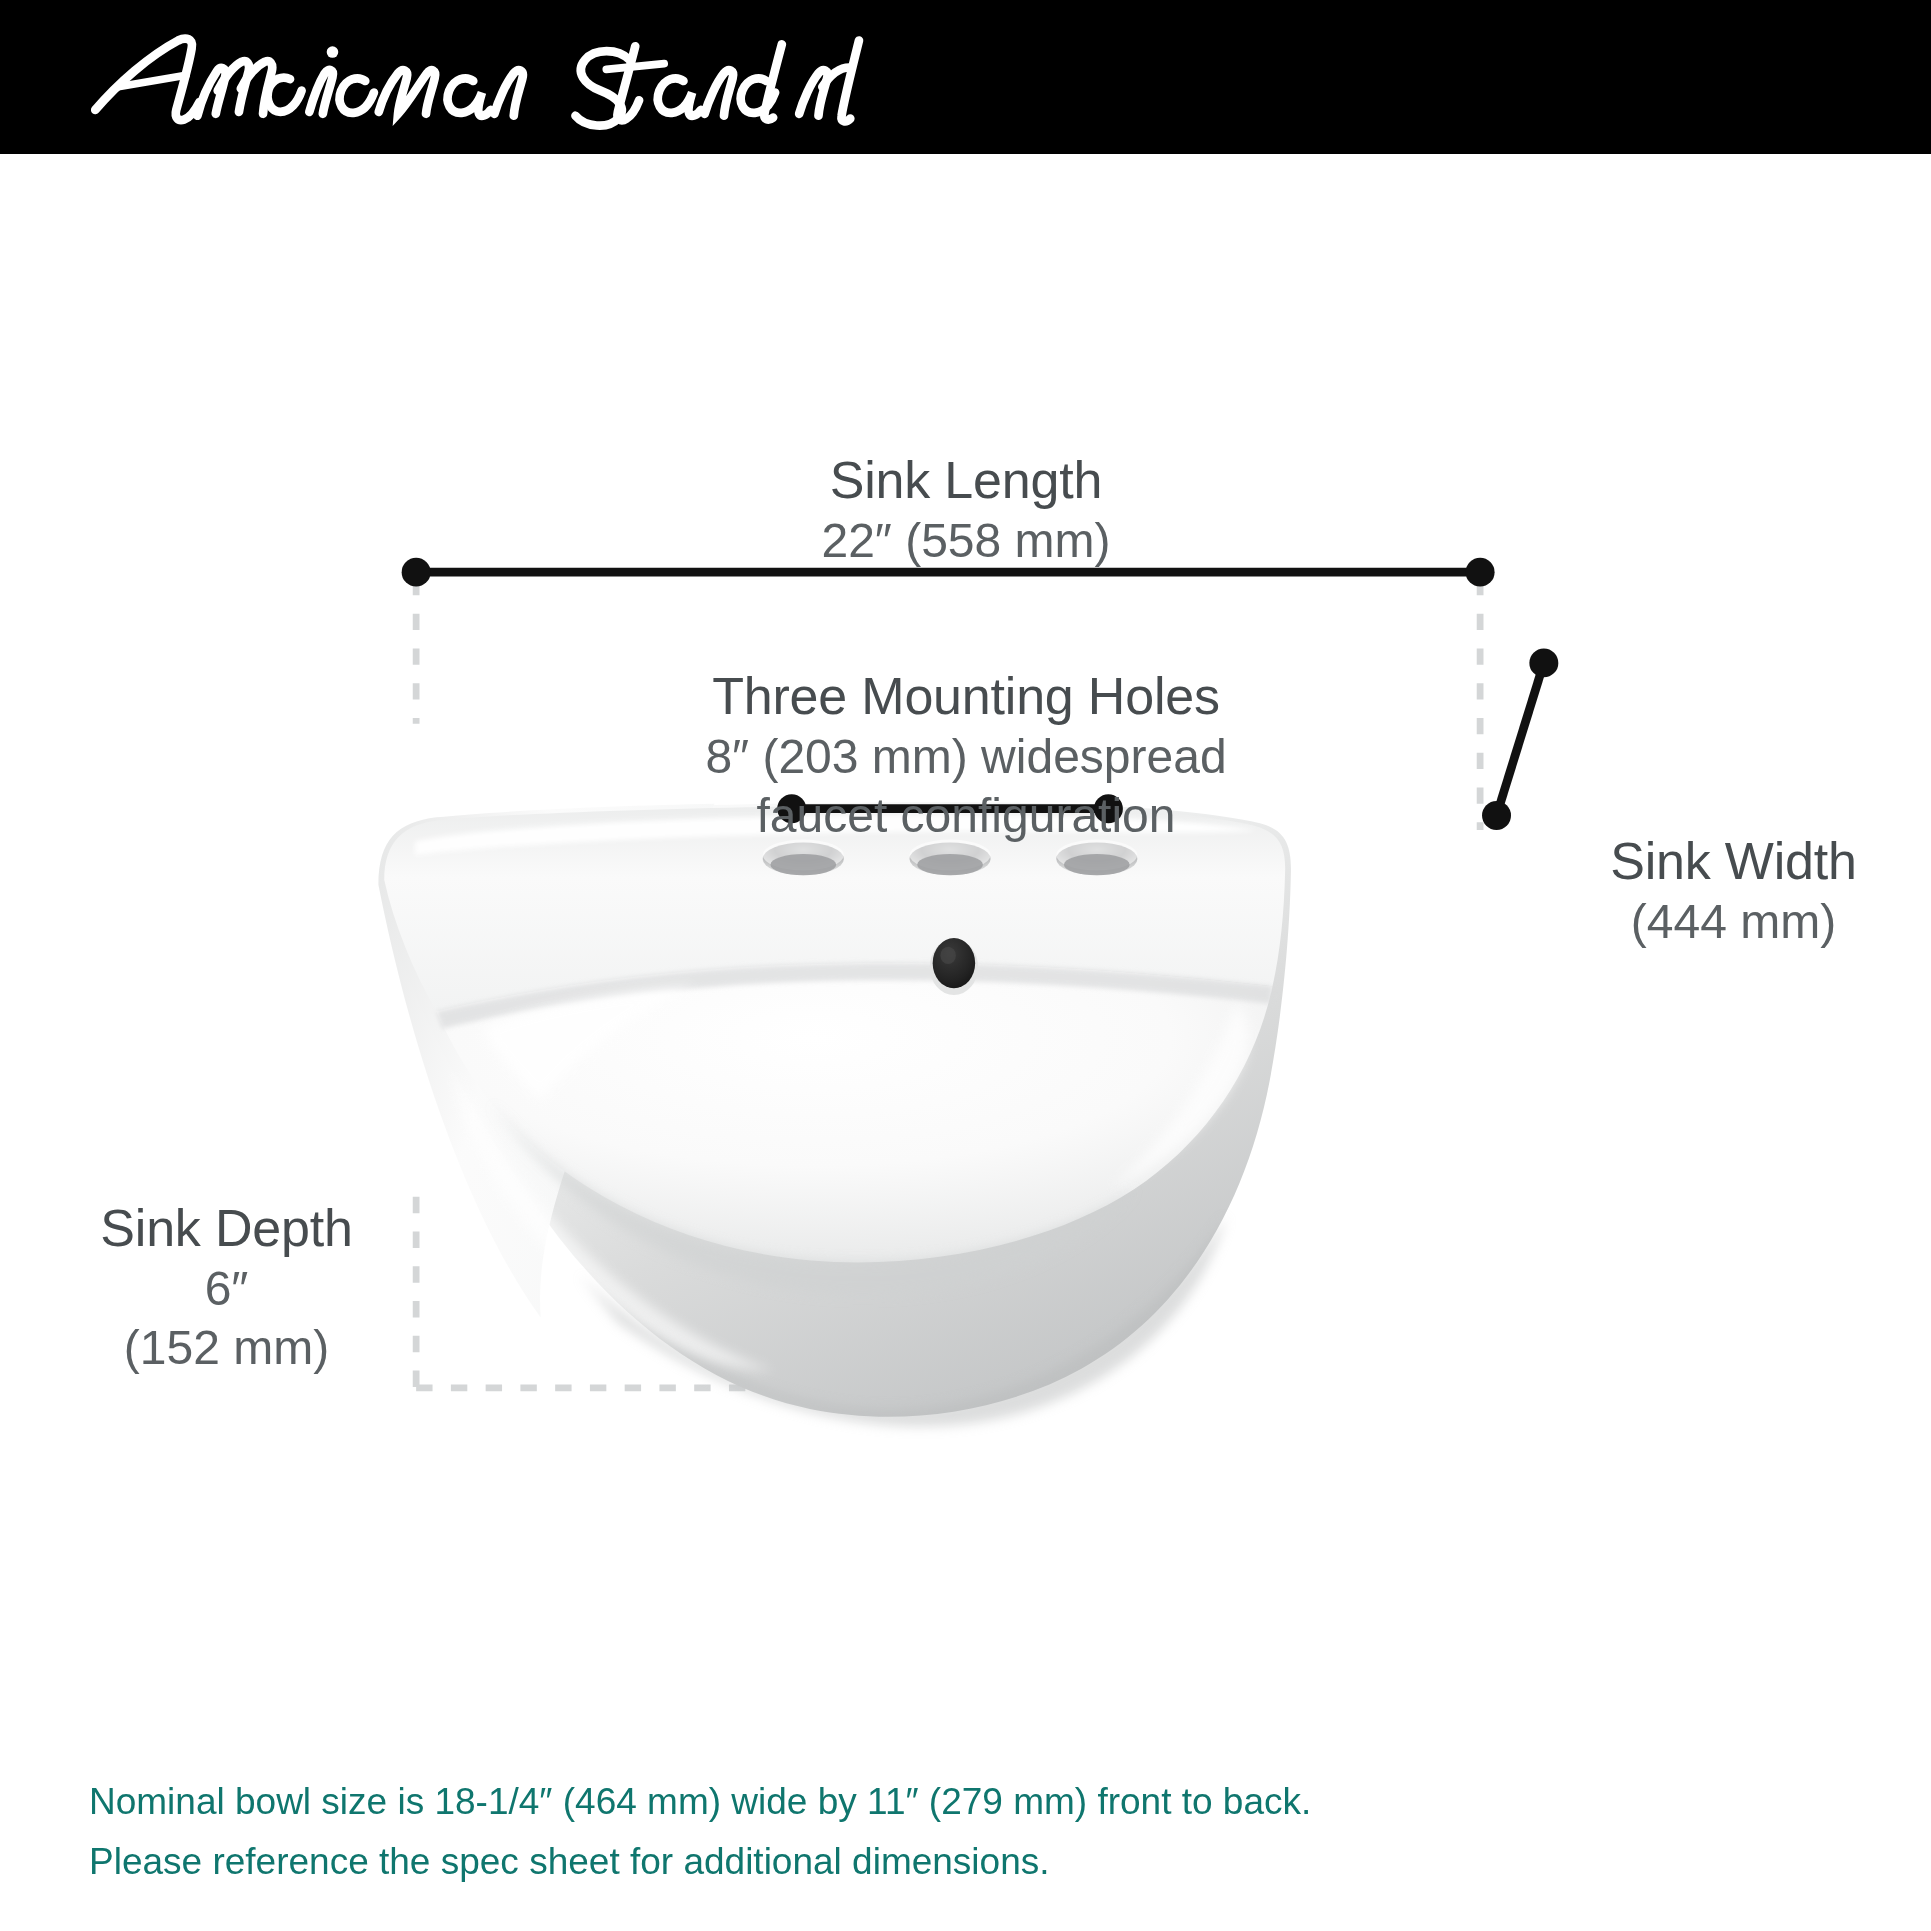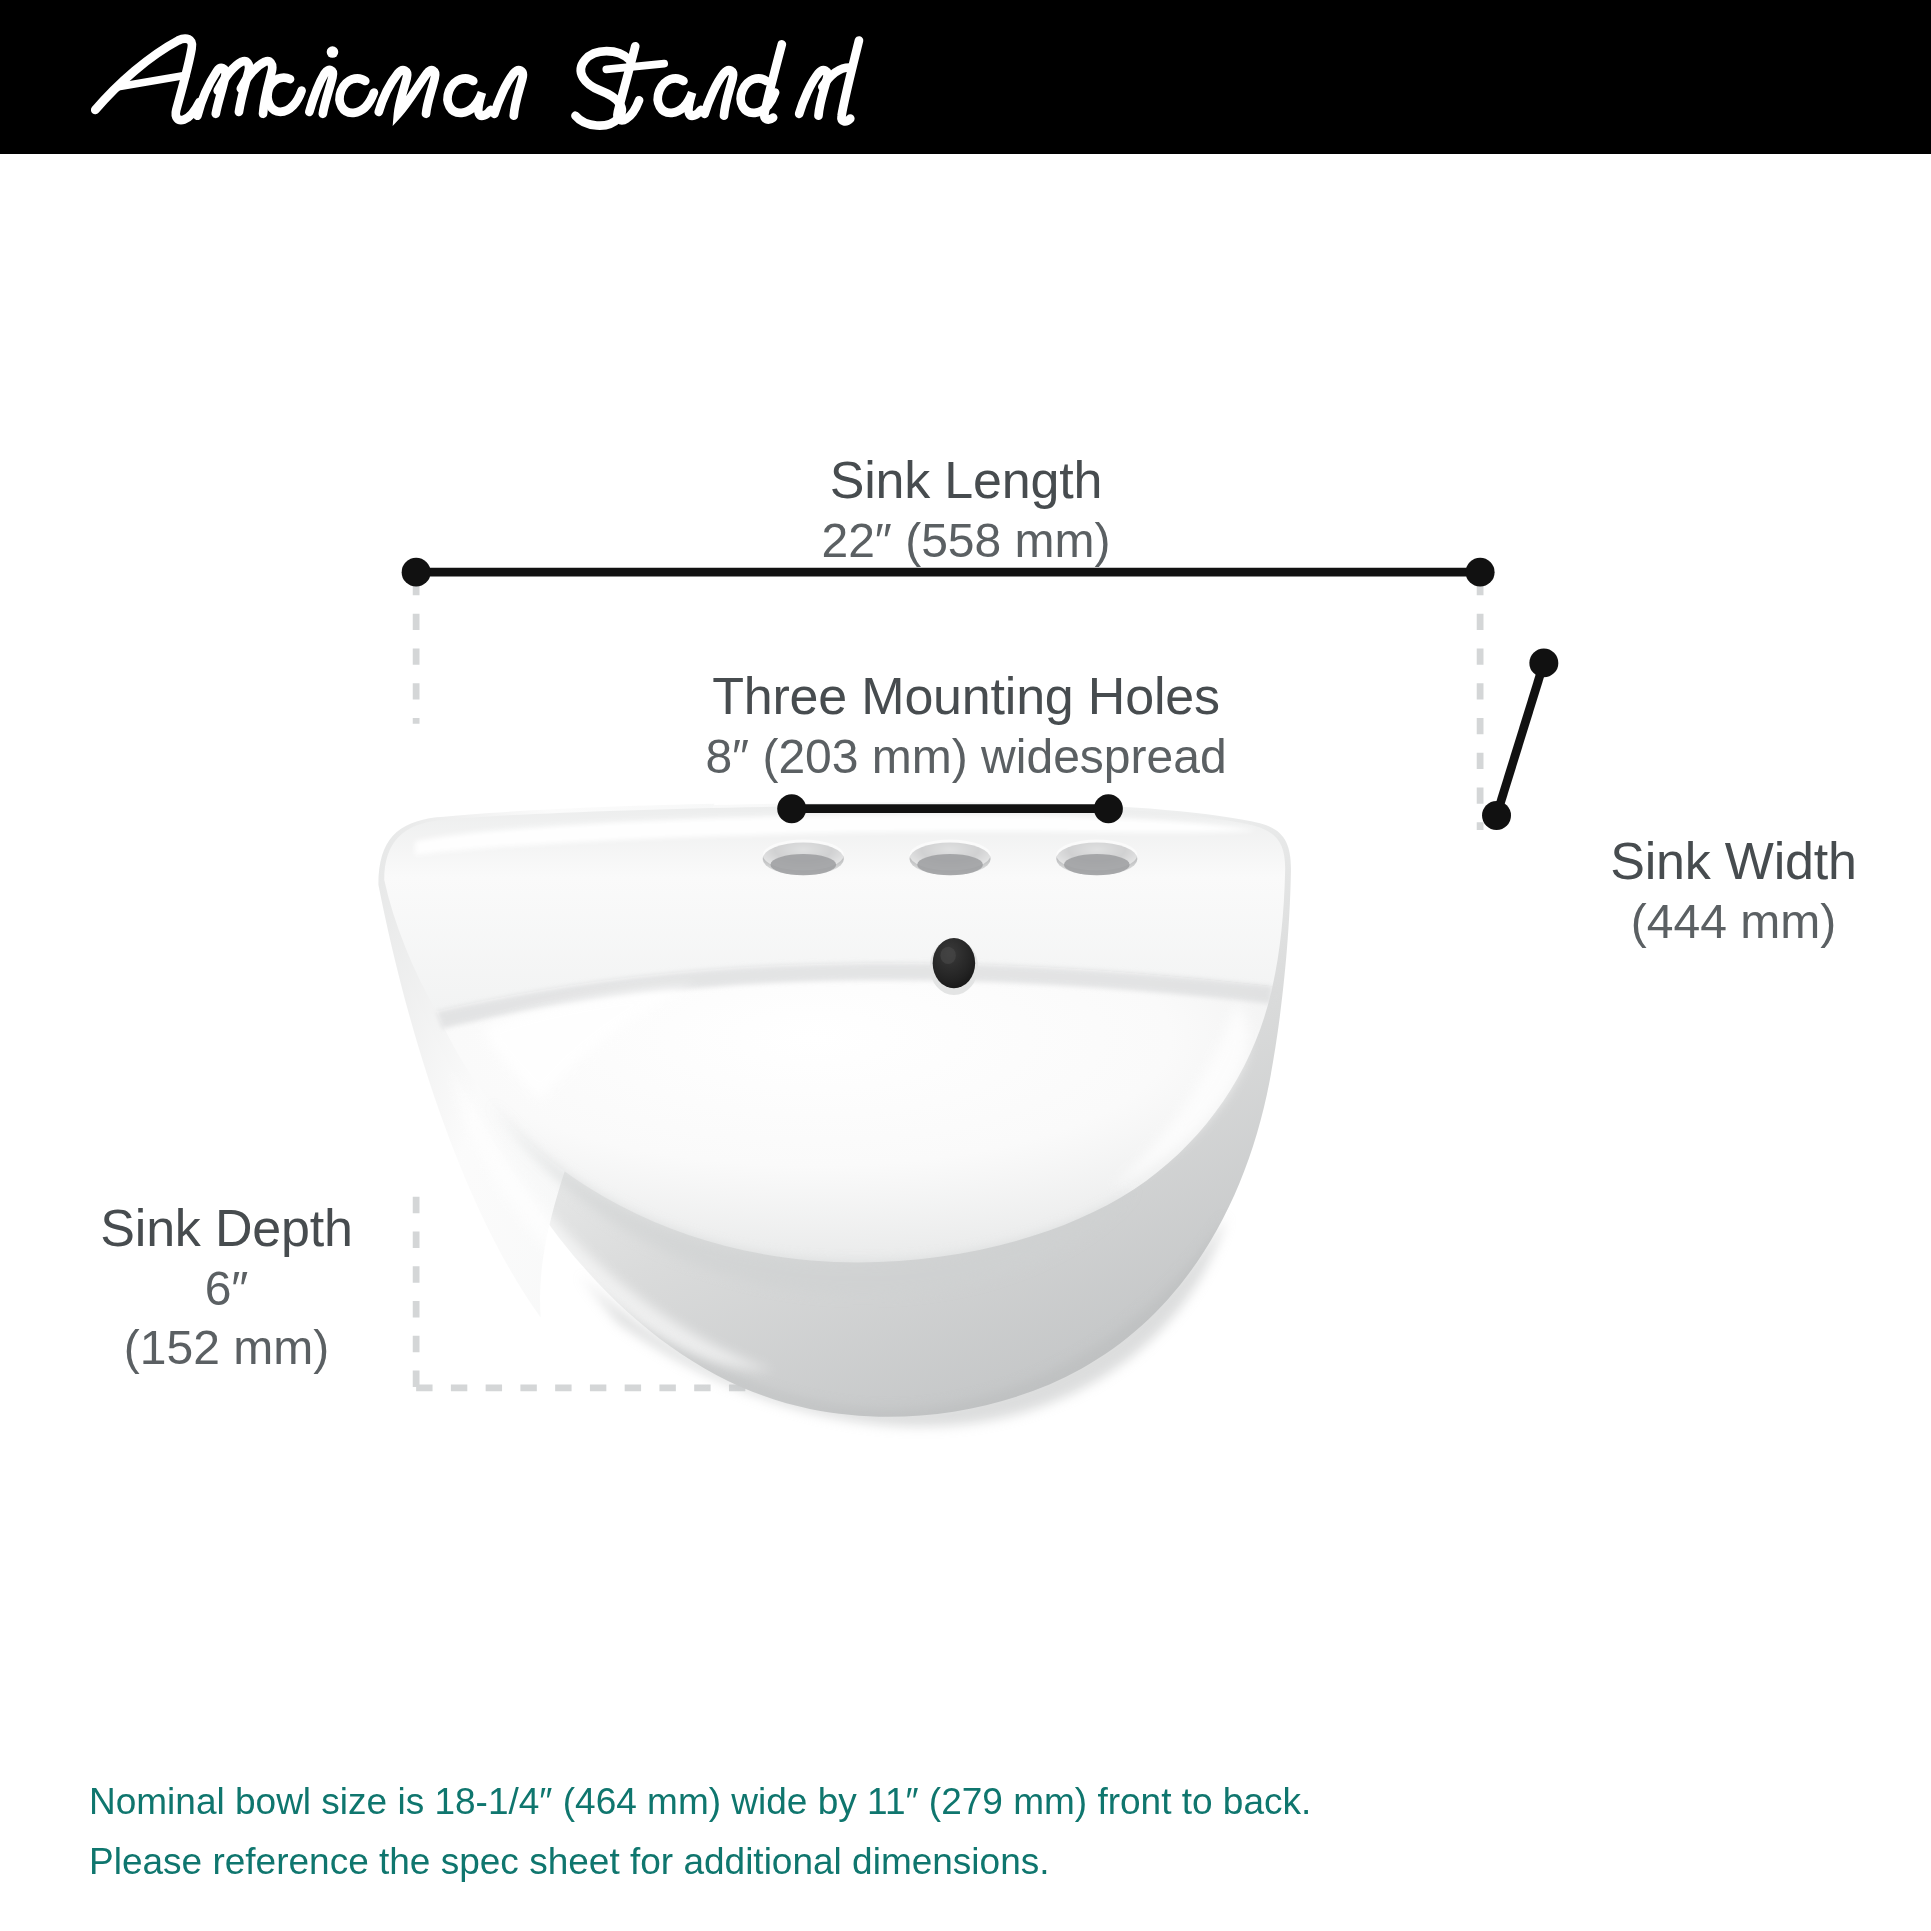--- a/index.html
+++ b/index.html
@@ -273,20 +273,21 @@
 </div>
 
 <div class="label-block" id="sink-length-label">
   <div class="label-title">Sink Length</div>
   <div class="label-value">22″ (558 mm)</div>
 </div>
 
 <div class="label-block" id="mounting-holes-label">
   <div class="label-title">Three Mounting Holes</div>
   <div class="label-value">8″ (203 mm) widespread</div>
+  <div class="label-value">faucet configuration</div>
 </div>
 
 <div class="label-block" id="sink-width-label">
   <div class="label-title">Sink Width</div>
   <div class="label-value">(444 mm)</div>
 </div>
 
 <div class="label-block" id="sink-depth-label">
   <div class="label-title">Sink Depth</div>
   <div class="label-value">6″</div>

